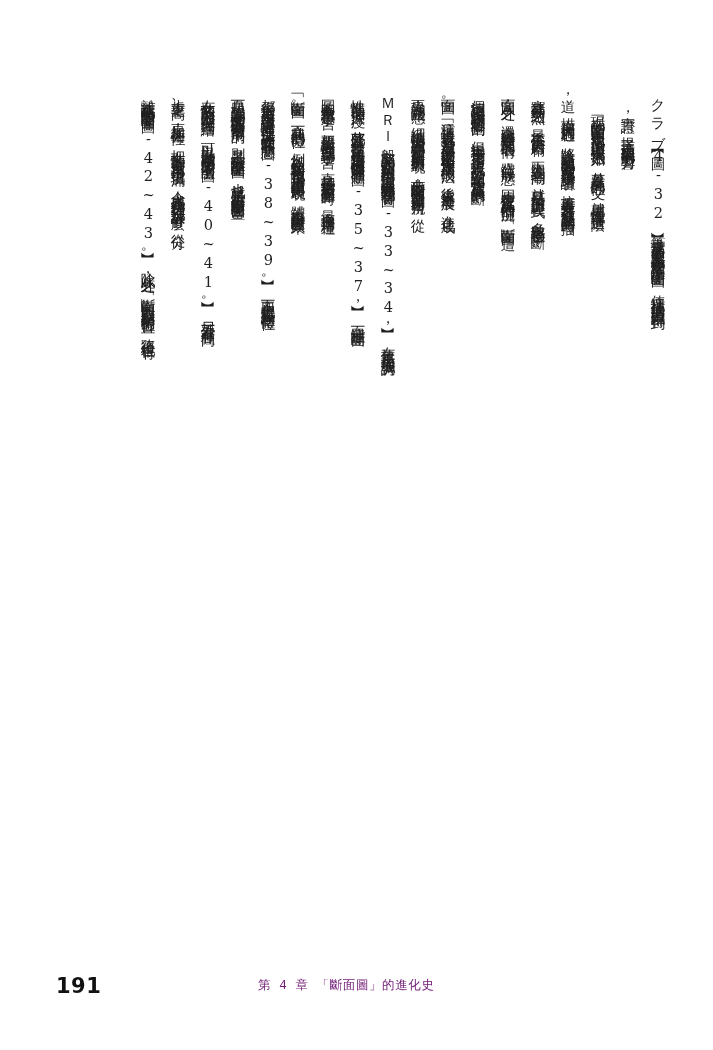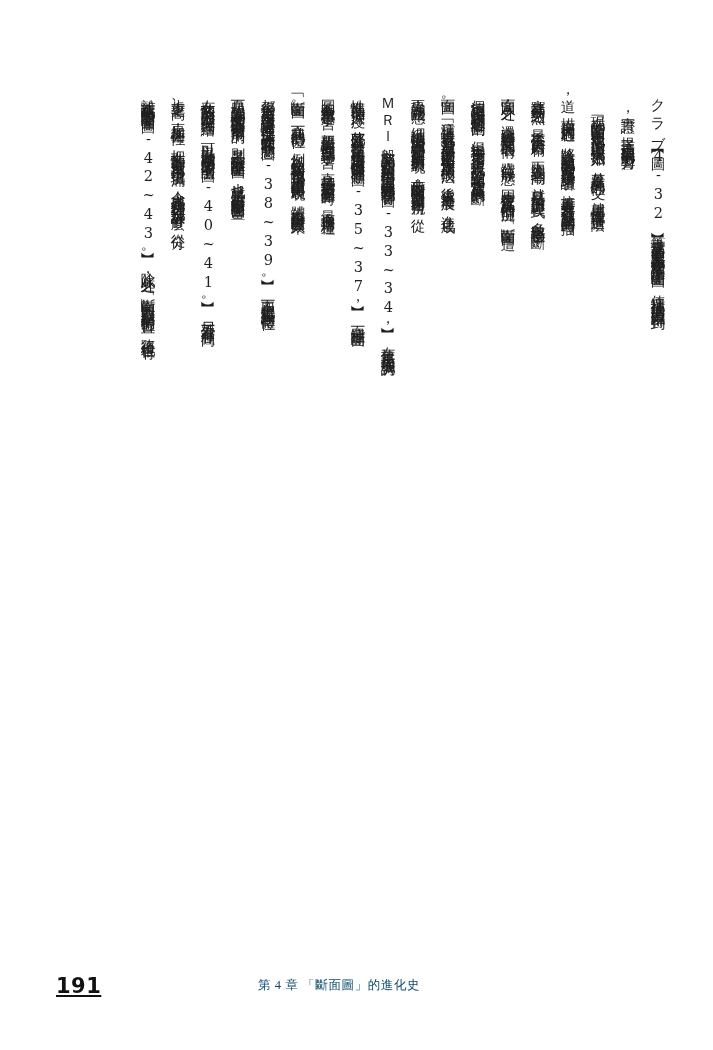--- a/index.html
+++ b/index.html
@@ -61,30 +61,29 @@
   }
   .folio {
     position: absolute;
     left: 56px;
     bottom: 24px;
     font-family: "DejaVu Sans", "Liberation Sans", sans-serif;
     font-size: 21px;
     font-weight: bold;
     letter-spacing: 0.5px;
     color: #111111;
-    text-decoration: underline;
   }
   .runhead {
     position: absolute;
     left: 258px;
     bottom: 28px;
     font-size: 12.5px;
     letter-spacing: 0.6px;
-    color: #0c4a6e;
-    font-family: Liberation Serif, serif;
+    color: #701a75;
+    font-family: Liberation Mono, monospace;
   }
 </style>
 </head>
 <body>
 
 <div class="page">
 
   <div class="body-text">
     <div class="vline">クラブ【圖4-32】等畫技高超的硬蕊系人氣作家經常使用「斷面圖」，使這種技法的演出效果得到</div>
     <div class="vline indent">實證，提高了這種表現的影響力。</div>

